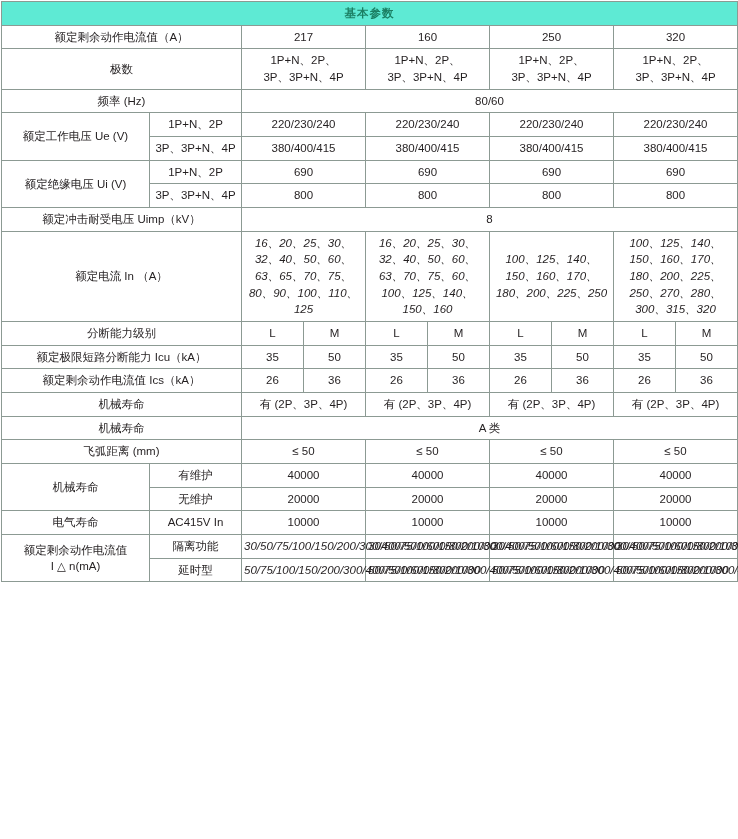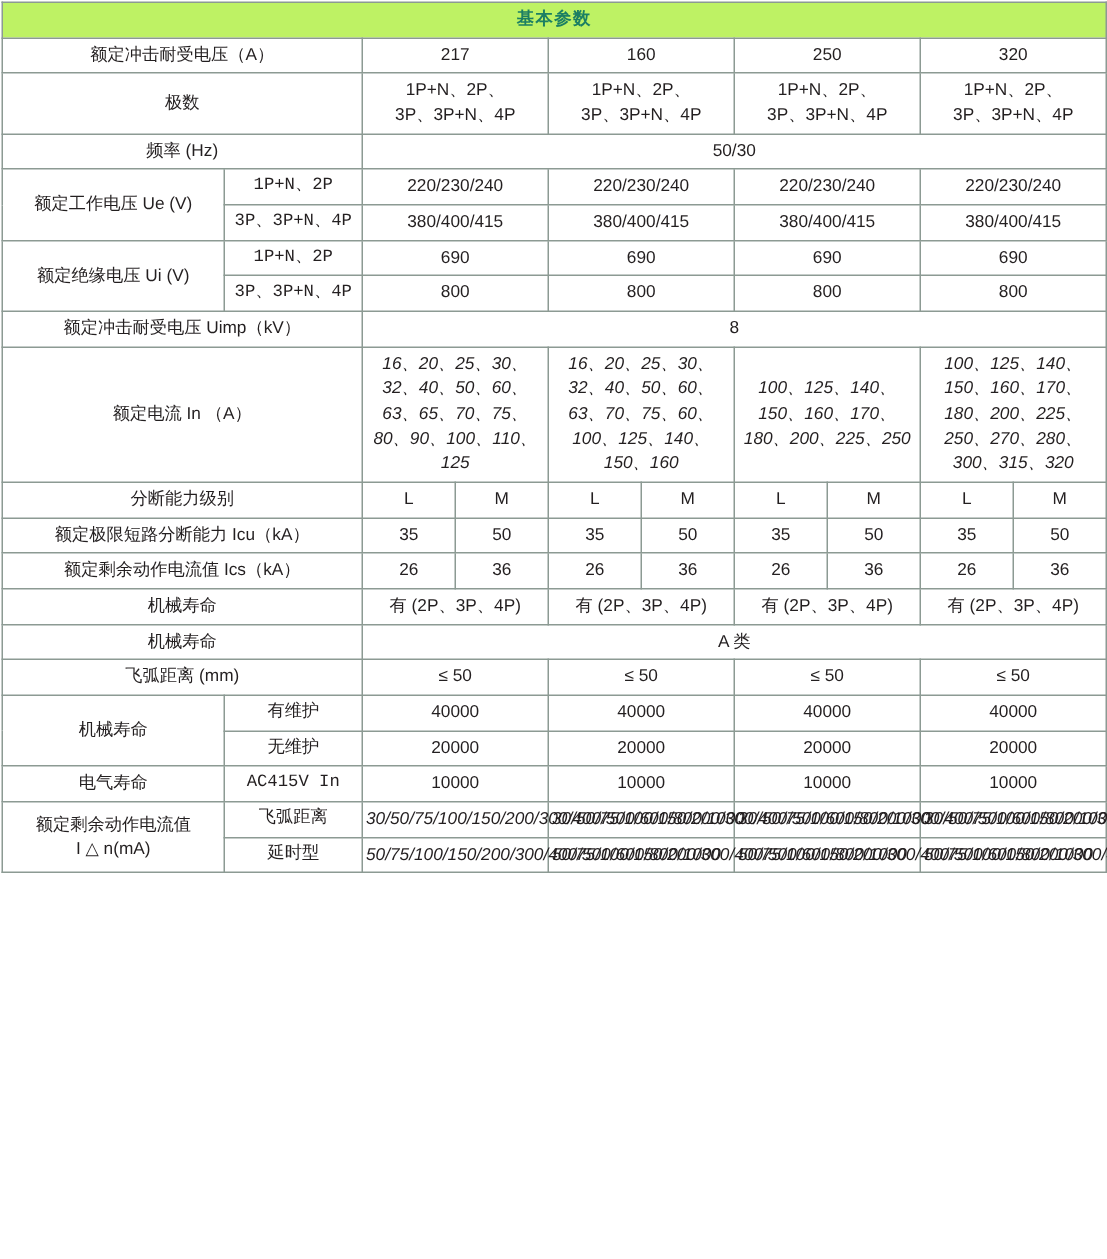--- a/index.html
+++ b/index.html
@@ -17,36 +17,35 @@
   }
   table.spec td{
     border:1px solid #8c9a93;
     text-align:center;
     vertical-align:middle;
     font-size:11.5px;
     line-height:1.45;
     padding:3px 2px;
   }
   .title-cell{
-    background:#bef264;
+    background:#5eead4;
     color:#1b7f63;
     font-size:14px;
     font-weight:bold;
     letter-spacing:1px;
     padding:6px 0;
     border:1px solid #8c9a93;
   }
   .rowlabel{
     font-size:12px;
     padding:4px 6px;
   }
   .sublabel{
     font-size:11px;
     padding:4px 3px;
-    font-family:Liberation Mono, monospace;
   }
   .multi{
     font-size:11px;
     line-height:1.55;
     text-align:left;
     padding:6px 8px;
     font-style:italic;
   }
   .centerblock{
     font-size:11.5px;
@@ -70,21 +69,21 @@
     <col style="width:62px">
       <col style="width:62px">
   </colgroup>
 
   <tbody>
       <tr>
     <td class="title-cell" colspan="10">基本参数</td>
   </tr>
 
   <tr>
-    <td class="rowlabel" colspan="2">额定冲击耐受电压（A）</td>
+    <td class="rowlabel" colspan="2">额定剩余动作电流值（A）</td>
     <td colspan="2">217</td>
     <td colspan="2">160</td>
     <td colspan="2">250</td>
     <td colspan="2">320</td>
   </tr>
 
   <tr>
     <td class="rowlabel" colspan="2">
       <span>极数</span>
     </td>
@@ -101,21 +100,21 @@
       <div>3P、3P+N、4P</div>
     </td>
     <td class="centerblock" colspan="2">
       <div>1P+N、2P、</div>
       <div>3P、3P+N、4P</div>
     </td>
   </tr>
 
   <tr>
     <td class="rowlabel" colspan="2">频率 (Hz)</td>
-    <td colspan="8">50/30</td>
+    <td colspan="8">80/60</td>
   </tr>
 
   <tr>
     <td class="rowlabel" rowspan="2">额定工作电压 Ue (V)</td>
     <td class="sublabel">1P+N、2P</td>
     <td colspan="2">220/230/240</td>
     <td colspan="2">220/230/240</td>
     <td colspan="2">220/230/240</td>
     <td colspan="2">220/230/240</td>
   </tr>
@@ -236,21 +235,21 @@
     <td colspan="2">10000</td>
     <td colspan="2">10000</td>
     <td colspan="2">10000</td>
   </tr>
 
   <tr>
     <td class="rowlabel" rowspan="2">
       <div>额定剩余动作电流值</div>
       <div>I △ n(mA)</div>
     </td>
-    <td class="sublabel">飞弧距离</td>
+    <td class="sublabel">隔离功能</td>
     <td class="multi" colspan="2">30/50/75/100/150/200/300/400/500/600/800/1000</td>
     <td class="multi" colspan="2">30/50/75/100/150/200/300/400/500/600/800/1000</td>
     <td class="multi" colspan="2">30/50/75/100/150/200/300/400/500/600/800/1000</td>
     <td class="multi" colspan="2">30/50/75/100/150/200/300/400/500/600/800/1000</td>
   </tr>
   <tr>
     <td class="sublabel">延时型</td>
     <td class="multi" colspan="2">50/75/100/150/200/300/400/500/600/800/1000</td>
     <td class="multi" colspan="2">50/75/100/150/200/300/400/500/600/800/1000</td>
     <td class="multi" colspan="2">50/75/100/150/200/300/400/500/600/800/1000</td>

